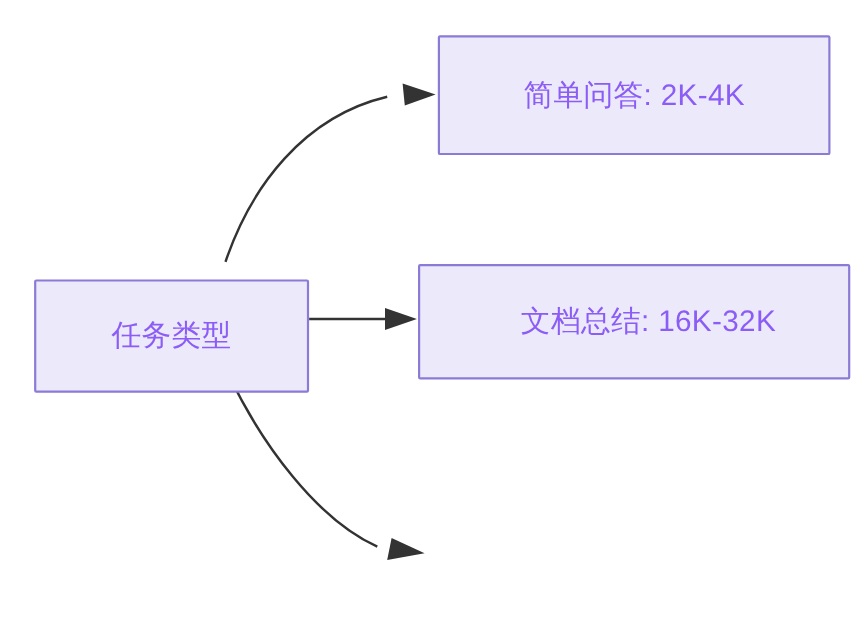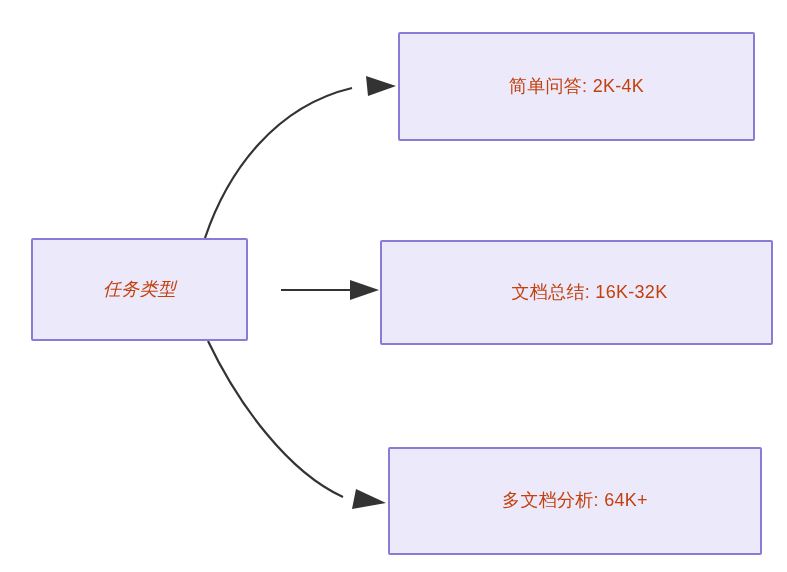--- a/index.html
+++ b/index.html
@@ -30,33 +30,32 @@
     box-sizing: border-box;
     background: #ece9fb;
     border: 2px solid #8b7ad6;
     border-radius: 2px;
     display: flex;
     align-items: center;
     justify-content: center;
     z-index: 2;
   }
   .node-label {
-    color: #c2410c;
-    font-size: 18px;
+    color: #8b5cf6;
+    font-size: 27px;
     line-height: 1.2;
     letter-spacing: 0.3px;
     white-space: nowrap;
     text-align: center;
   }
   #node-source {
     left: 31px;
-    top: 238px;
-    width: 217px;
+    top: 254px;
+    width: 250px;
     height: 103px;
-    font-style: italic;
   }
   #node-simple-qa {
     left: 398px;
     top: 32px;
     width: 357px;
     height: 109px;
   }
   #node-doc-summary {
     left: 380px;
     top: 240px;
@@ -102,17 +101,14 @@
   </div>
 
   <div class="node" id="node-simple-qa">
     <span class="node-label">简单问答: 2K-4K</span>
   </div>
 
   <div class="node" id="node-doc-summary">
     <span class="node-label">文档总结: 16K-32K</span>
   </div>
 
-  <div class="node" id="node-multidoc">
-    <span class="node-label">多文档分析: 64K+</span>
-  </div>
 
 </div>
 
 </body></html>

